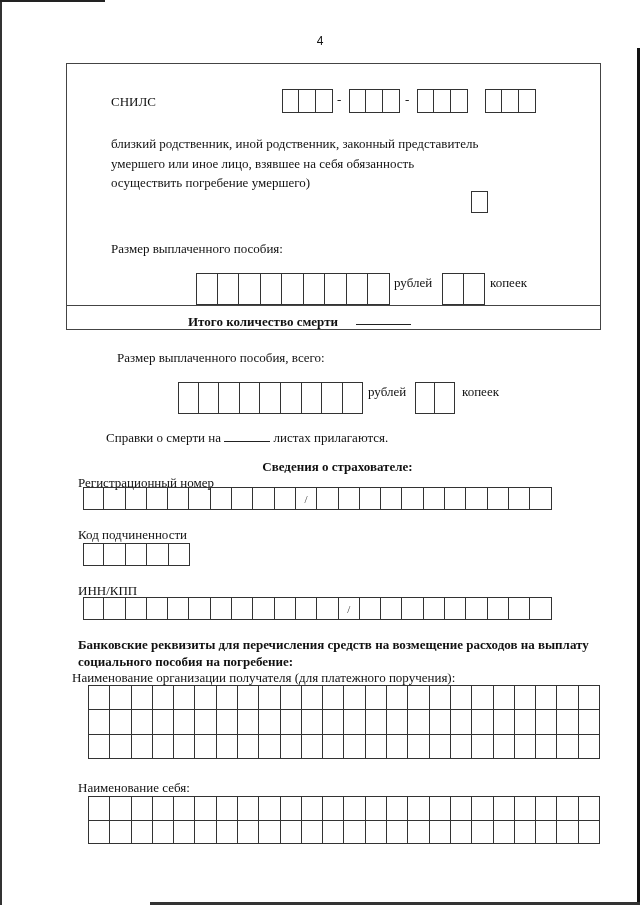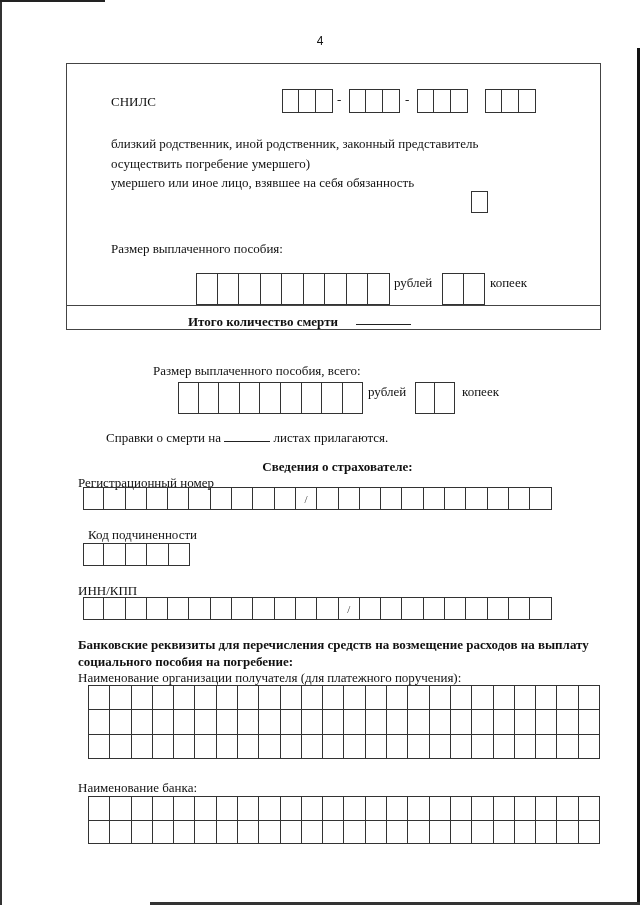--- a/index.html
+++ b/index.html
@@ -70,22 +70,22 @@
   <div class="cell" style="width:17px;"></div>
 </div>
 <div class="abs cells" style="left:485px; top:89px; height:24px;">
   <div class="cell" style="width:17px;"></div>
   <div class="cell" style="width:17px;"></div>
   <div class="cell" style="width:17px;"></div>
 </div>
 
 <div class="abs txt" style="left:111px; top:134px; line-height:19.5px;">
   <div>близкий   родственник, иной родственник, законный представитель</div>
+  <div>умершего или иное лицо, взявшее   на   себя   обязанность</div>
   <div>осуществить погребение умершего)</div>
-  <div>умершего или иное лицо, взявшее   на   себя   обязанность</div>
 </div>
 <div class="abs status-box"></div>
 
 <div class="abs txt" style="left:111px; top:240px;">Размер выплаченного пособия:</div>
 <div class="abs cells" style="left:196px; top:273px; height:32px;">
   <div class="cell" style="width:21.5px;"></div>
   <div class="cell" style="width:21.5px;"></div>
   <div class="cell" style="width:21.5px;"></div>
   <div class="cell" style="width:21.5px;"></div>
   <div class="cell" style="width:21.5px;"></div>
@@ -97,21 +97,21 @@
 <div class="abs txt" style="left:394px; top:274px;">рублей</div>
 <div class="abs cells" style="left:442px; top:273px; height:32px;">
   <div class="cell" style="width:21.5px;"></div>
   <div class="cell" style="width:21.5px;"></div>
 </div>
 <div class="abs txt" style="left:490px; top:274px;">копеек</div>
 
 <div class="abs txt bold" style="left:188px; top:313px;">Итого количество смерти</div>
 <div class="abs underline" style="left:356px; top:312px; width:55px; height:12px;"></div>
 
-<div class="abs txt" style="left:117px; top:362px;margin-left:36px;">Размер выплаченного пособия, всего:</div>
+<div class="abs txt" style="left:117px; top:349px;">Размер выплаченного пособия, всего:</div>
 <div class="abs cells" style="left:178px; top:382px; height:32px;">
   <div class="cell" style="width:20.6px;"></div>
   <div class="cell" style="width:20.6px;"></div>
   <div class="cell" style="width:20.6px;"></div>
   <div class="cell" style="width:20.6px;"></div>
   <div class="cell" style="width:20.6px;"></div>
   <div class="cell" style="width:20.6px;"></div>
   <div class="cell" style="width:20.6px;"></div>
   <div class="cell" style="width:20.6px;"></div>
   <div class="cell" style="width:20.6px;"></div>
@@ -150,21 +150,21 @@
     <div class="cell" style="width: 21.3px;"></div>
     <div class="cell" style="width: 21.3px;"></div>
     <div class="cell" style="width: 21.3px;"></div>
     <div class="cell" style="width: 21.3px;"></div>
     <div class="cell" style="width: 21.3px;"></div>
     <div class="cell" style="width: 21.3px;"></div>
     <div class="cell" style="width: 21.3px;"></div>
     <div class="cell" style="width: 21.3px;"></div>
   </div>
 
-<div class="abs txt" style="left:88px; top:526px;text-align:right;">Код подчиненности</div>
+<div class="abs txt" style="left:78px; top:526px;text-align:right;">Код подчиненности</div>
 <div class="abs cells" id="code-cells" style="left:83px; top:543px; height:23px;">
     <div class="cell" style="width: 21.4px;"></div>
     <div class="cell" style="width: 21.4px;"></div>
     <div class="cell" style="width: 21.4px;"></div>
     <div class="cell" style="width: 21.4px;"></div>
     <div class="cell" style="width: 21.4px;"></div>
   </div>
 
 <div class="abs txt" style="left:78px; top:582px;">ИНН/КПП</div>
 <div class="abs cells" id="inn-cells" style="left:83px; top:597px; height:23px;">
@@ -188,21 +188,21 @@
     <div class="cell" style="width: 21.3px;"></div>
     <div class="cell" style="width: 21.3px;"></div>
     <div class="cell" style="width: 21.3px;"></div>
     <div class="cell" style="width: 21.3px;"></div>
     <div class="cell" style="width: 21.3px;"></div>
   </div>
 
 <div class="abs txt bold" style="left:78px; top:636px;">Банковские реквизиты для перечисления средств на возмещение расходов на выплату</div>
 <div class="abs txt bold" style="left:78px; top:653px;">социального пособия на погребение:</div>
 
-<div class="abs txt" style="left:78px; top:669px;">Наименование организации получателя (для платежного поручения):</div>
+<div class="abs txt" style="left:72px; top:669px;">Наименование организации получателя (для платежного поручения):</div>
 <div class="abs grid" id="org-grid" style="left: 88px; top: 685px; width: 512px; height: 74px; grid-template-columns: repeat(24, 1fr); grid-template-rows: repeat(3, 1fr);">
     <div class="g"></div>
     <div class="g"></div>
     <div class="g"></div>
     <div class="g"></div>
     <div class="g"></div>
     <div class="g"></div>
     <div class="g"></div>
     <div class="g"></div>
     <div class="g"></div>
@@ -264,21 +264,21 @@
     <div class="g"></div>
     <div class="g"></div>
     <div class="g"></div>
     <div class="g"></div>
     <div class="g"></div>
     <div class="g"></div>
     <div class="g"></div>
     <div class="g"></div>
   </div>
 
-<div class="abs txt" style="left:78px; top:779px;">Наименование банка:</div>
+<div class="abs txt" style="left:78px; top:779px;">Наименование себя:</div>
 <div class="abs grid" id="bank-grid" style="left: 88px; top: 796px; width: 512px; height: 48px; grid-template-columns: repeat(24, 1fr); grid-template-rows: repeat(2, 1fr);">
     <div class="g"></div>
     <div class="g"></div>
     <div class="g"></div>
     <div class="g"></div>
     <div class="g"></div>
     <div class="g"></div>
     <div class="g"></div>
     <div class="g"></div>
     <div class="g"></div>

